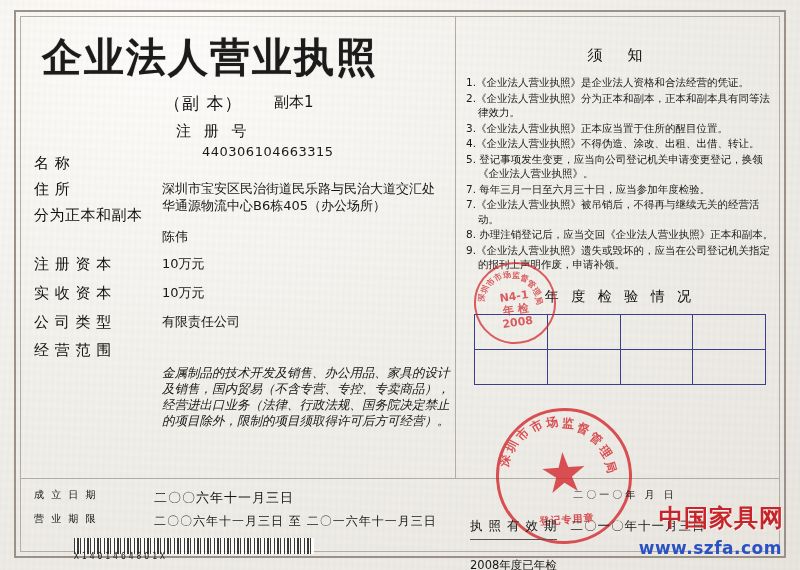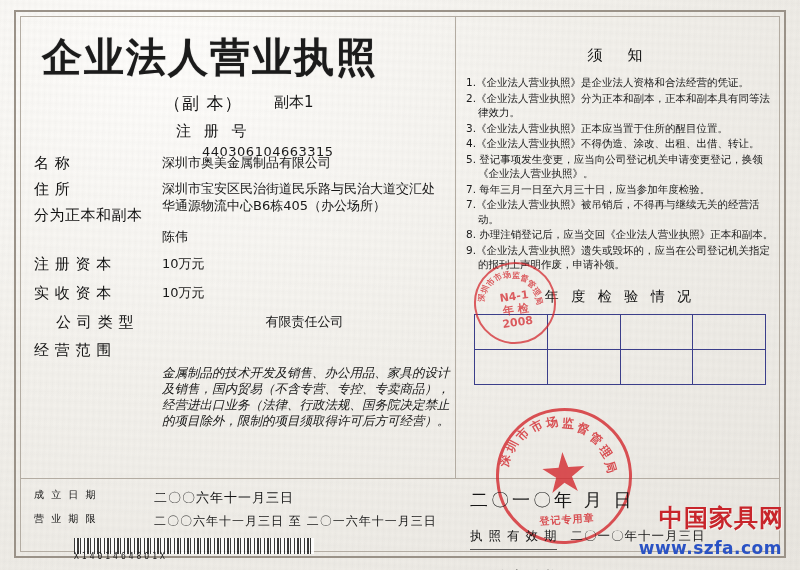--- a/index.html
+++ b/index.html
@@ -258,22 +258,22 @@
     font-family: "DejaVu Sans Mono", monospace;
   }
 
   .bottom-right {
     position: absolute;
     left: 470px;
     top: 488px;
     width: 310px;
   }
   .issue-date {
-    text-align: left;
-    font-size: 18px;
+    text-align: center;
+    font-size: 10px;
     letter-spacing: 3px;
     color: #161616;
   }
   .valid-row {
     margin-top: 16px;
     font-size: 12.5px;
     color: #161616;
     letter-spacing: 1px;
   }
   .annual-note {
@@ -419,21 +419,20 @@
       <div class="subtitle">（副  本）</div>
       <div class="copy-no">副本1</div>
     </div>
     <div class="regno-row">
       <div class="regno-label">注 册 号</div>
       <div class="regno-value">440306104663315</div>
     </div>
 
     <div class="field" id="f-name" style="position:absolute;left:0;width:415px;">
       <div class="field-label">名      称</div>
-      <div class="field-value">深圳市奥美金属制品有限公司</div>
     </div>
 
     <div class="field" id="f-address" style="position:absolute;left:0;width:415px;">
       <div class="field-label">住      所</div>
       <div class="field-value">深圳市宝安区民治街道民乐路与民治大道交汇处华通源物流中心B6栋405（办公场所）</div>
     </div>
 
     <div class="field" id="f-legal" style="position:absolute;left:0;width:415px;">
       <div class="field-label">分为正本和副本</div>
       <div class="field-value" style="top:22px;">陈伟</div>
@@ -442,21 +441,21 @@
     <div class="field" id="f-capital" style="position:absolute;left:0;width:415px;">
       <div class="field-label">注 册 资 本</div>
       <div class="field-value">10万元</div>
     </div>
 
     <div class="field" id="f-paid" style="position:absolute;left:0;width:415px;">
       <div class="field-label">实 收 资 本</div>
       <div class="field-value">10万元</div>
     </div>
 
-    <div class="field" id="f-type" style="position:absolute;left:0;width:415px;text-align:center;">
+    <div class="field" id="f-type" style="position:absolute;left:0;width:415px;">
       <div class="field-label">公 司 类 型</div>
       <div class="field-value">有限责任公司</div>
     </div>
 
     <div class="field" id="f-scope" style="position:absolute;left:0;width:415px;">
       <div class="field-label">经 营 范 围</div>
       <div class="field-value scope-text" style="top:24px;font-style:italic;">金属制品的技术开发及销售、办公用品、家具的设计及销售，国内贸易（不含专营、专控、专卖商品），经营进出口业务（法律、行政法规、国务院决定禁止的项目除外，限制的项目须取得许可后方可经营）。</div>
     </div>
   </div>
 

